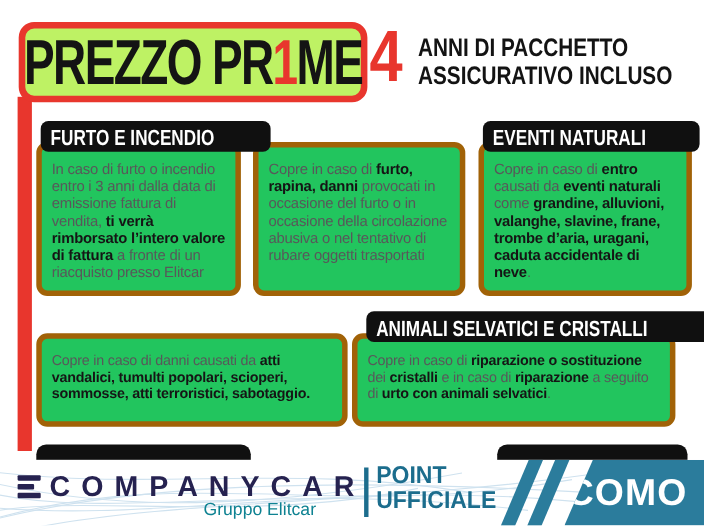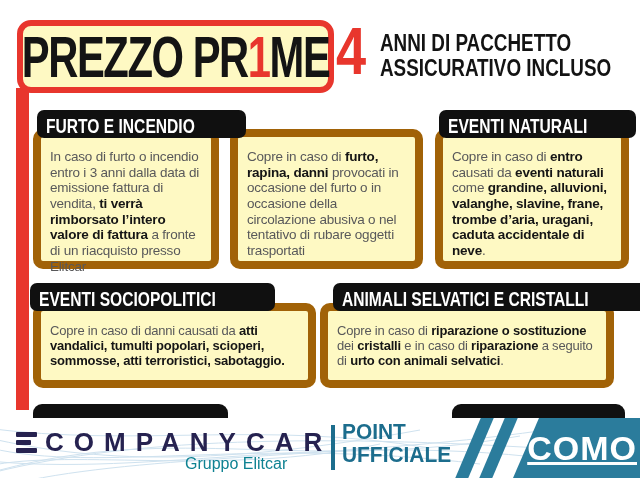--- a/index.html
+++ b/index.html
@@ -5,21 +5,21 @@
   * { margin:0; padding:0; box-sizing:border-box; }
   html,body { width:640px; height:478px; }
   body { font-family:"Liberation Sans", sans-serif; background:#ffffff; }
   .stage { position:relative; width:640px; height:478px; overflow:hidden; background:#fff; }
 
   
   .title-box {
     position:absolute; left:17px; top:20px; width:317px; height:73px;
     border:6px solid #e8362d; border-radius:14px;
     display:flex; align-items:center; justify-content:center;
-    background:#fef9c3; z-index:3;
+    background:#bef264; z-index:3;
   }
   .title-text {
     font-size:58px; font-weight:800; color:#141414; letter-spacing:-2px;
     transform:scaleX(0.72); transform-origin:center; white-space:nowrap; line-height:1;
   }
   .title-text .red { color:#e8362d; }
   .big-number {
     position:absolute; left:336px; top:18px; font-size:66px; font-weight:800;
     color:#e8362d; transform:scaleX(0.82); transform-origin:left top; line-height:1; z-index:3;
   }
@@ -31,21 +31,21 @@
   .red-rail { position:absolute; left:16px; top:88px; width:13px; height:322px; background:#e8362d; z-index:1; }
 
   
   .card-header {
     position:absolute; height:28px; background:#101010; color:#fff; border-radius:7px;
     display:flex; align-items:flex-end; padding:0 9px; z-index:2; white-space:nowrap;
   }
   .card-header span { font-size:20px; font-weight:800; letter-spacing:0px;
     transform:scaleX(0.78); transform-origin:left center; display:inline-block; }
   .card {
-    position:absolute; background:#fef9c3; border:8px solid #a16207; border-radius:10px;
+    position:absolute; background:#22c55e; border:5px solid #a16207; border-radius:10px;
     padding:12px 8px 6px 9px; z-index:1;
   }
   .card p { font-size:13.5px; line-height:1.16; color:#58585a; letter-spacing:-0.2px; }
   .card p .b { color:#151515; font-weight:700; }
 
   .h1 { left:37px;  top:110px; }
   .h2 { left:234px; top:110px; }
   .h3 { left:439px; top:110px; }
   .c1 { left:33px;  top:129px; width:186px; height:140px; }
   .c2 { left:230px; top:129px; width:193px; height:140px; }
@@ -86,21 +86,21 @@
   .point-block { position:absolute; left:342px; top:3px; color:#1c6d8d; font-weight:800;
     font-size:22px; line-height:1.04; transform:scaleX(0.95); transform-origin:left top; white-space:nowrap; }
   .stripe { position:absolute; top:0; width:13px; height:60px; background:#2b7c9c; transform:skewX(-23deg); }
   .s1 { left:468px; }
   .s2 { left:492px; }
   .como-block {
     position:absolute; left:513px; top:0; width:130px; height:60px; background:#2b7c9c;
     clip-path:polygon(26px 0, 100% 0, 100% 100%, 0 100%);
     display:flex; align-items:center; justify-content:flex-end;
   }
-  .como-block span { color:#fff; font-size:34px; font-weight:800; letter-spacing:1px; margin-right:6px; line-height:1;text-decoration:underline; }
+  .como-block span { color:#fff; font-size:34px; font-weight:800; letter-spacing:1px; margin-right:18px; line-height:1; }
 </style>
 </head>
 <body>
 
 <div class="stage">
 
   <div class="title-box">
     <div class="title-text"><span>PREZZO PR</span><span class="red">1</span><span>ME</span></div>
   </div>
   <div class="big-number">4</div>
@@ -121,23 +121,20 @@
     <p><span>Copre in caso di </span><span class="b">furto, rapina, danni</span><span> provocati in occasione del furto o in occasione della circolazione abusiva o nel tentativo di rubare oggetti trasportati</span></p>
   </div>
 
   <div class="card-header h3">
       <span>EVENTI NATURALI</span>
     </div>
   <div class="card c3">
     <p><span>Copre in caso di </span><span class="b">entro</span><span> causati da </span><span class="b">eventi naturali</span><span> come </span><span class="b">grandine, alluvioni, valanghe, slavine, frane, trombe d’aria, uragani, caduta accidentale di neve</span><span>.</span></p>
   </div>
 
-  <div class="card-header h4">
-      <span>EVENTI SOCIOPOLITICI</span>
-    </div>
   <div class="card c4">
     <p><span>Copre in caso di danni causati da </span><span class="b">atti vandalici, tumulti popolari, scioperi, sommosse, atti terroristici, sabotaggio.</span></p>
   </div>
 
   <div class="card-header h5">
       <span>ANIMALI SELVATICI E CRISTALLI</span>
     </div>
   <div class="card c5">
     <p><span>Copre in caso di </span><span class="b">riparazione o sostituzione</span><span> dei </span><span class="b">cristalli</span><span> e in caso di </span><span class="b">riparazione</span><span> a seguito di </span><span class="b">urto con animali selvatici</span><span>.</span></p>
   </div>

